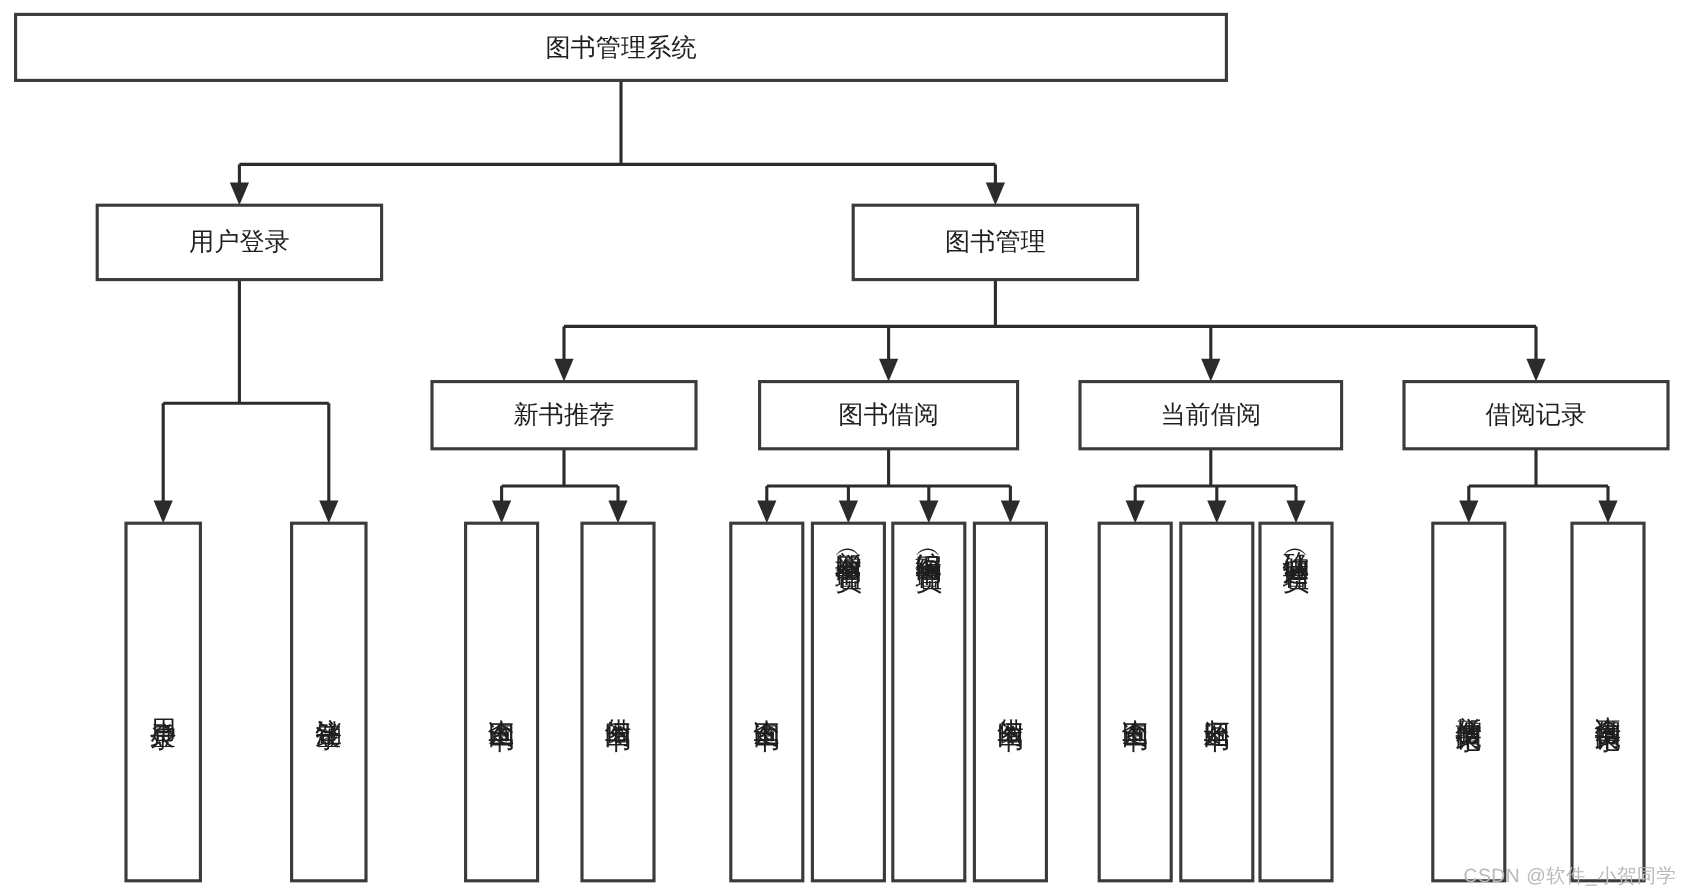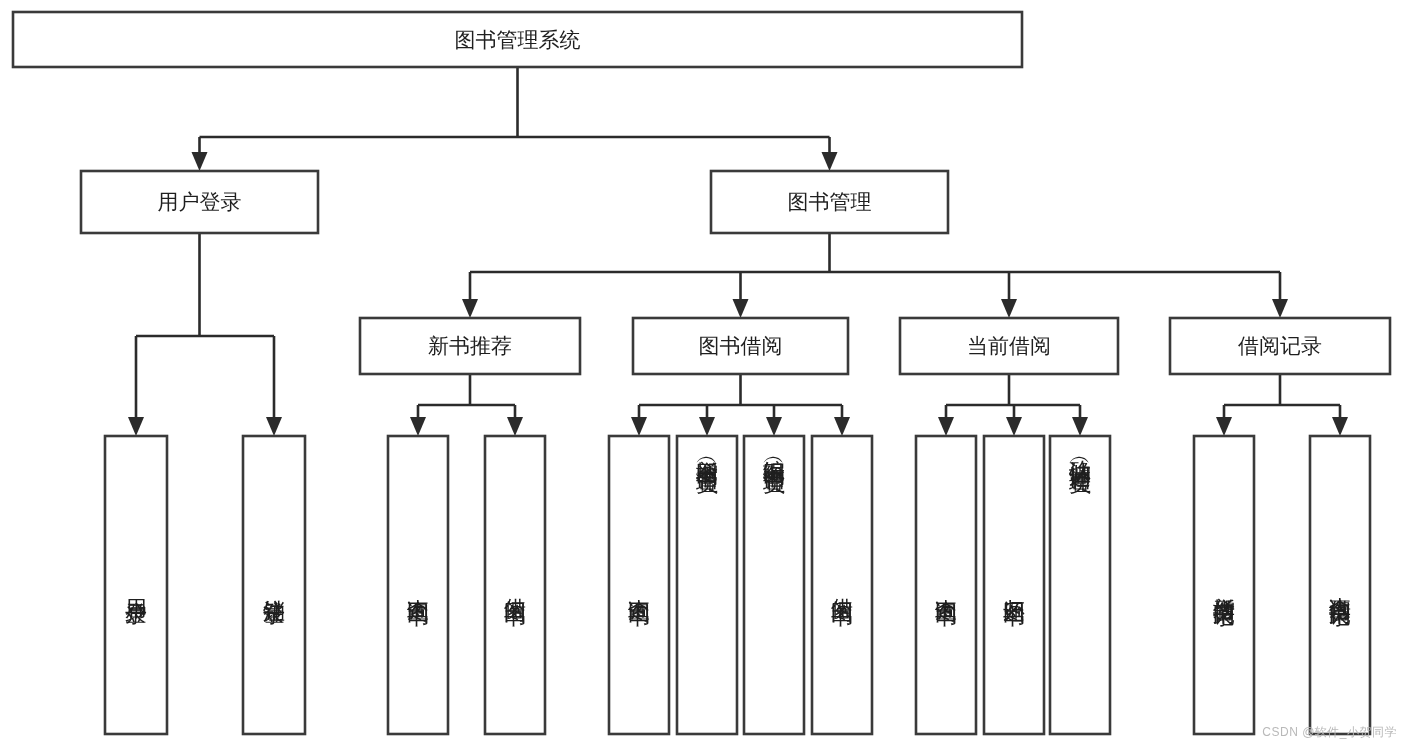--- a/index.html
+++ b/index.html
@@ -65,21 +65,21 @@
     color: #1f1f1f;
     letter-spacing: 2px;
     white-space: nowrap;
     text-align: center;
   }
   .watermark {
     position: absolute;
     right: 8px;
     bottom: 6px;
     font-family: "Liberation Sans", "DejaVu Sans", sans-serif;
-    font-size: 12px;
+    font-size: 16px;
     color: #b9b9b9;
     letter-spacing: 0.5px;
     white-space: nowrap;
   }
 </style>
 </head>
 <body>
 
 <div id="diagram-root">
 

